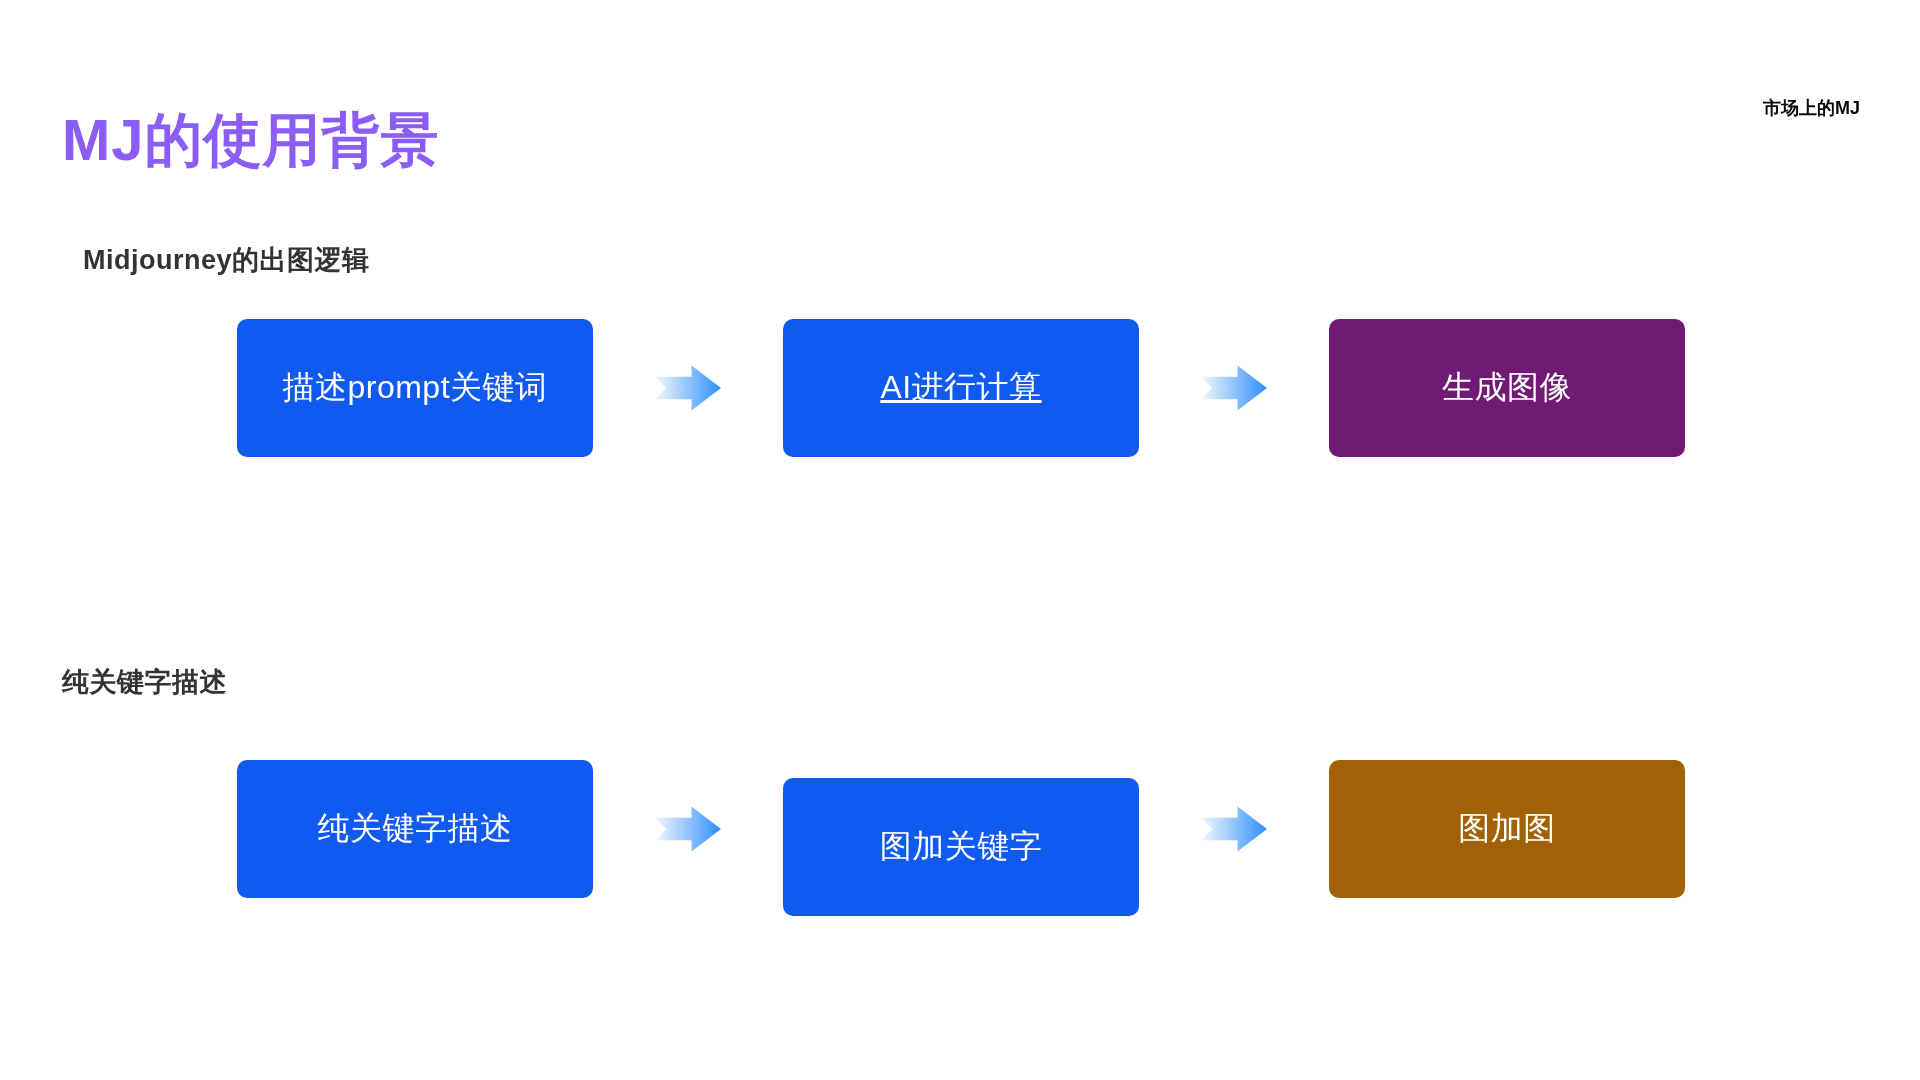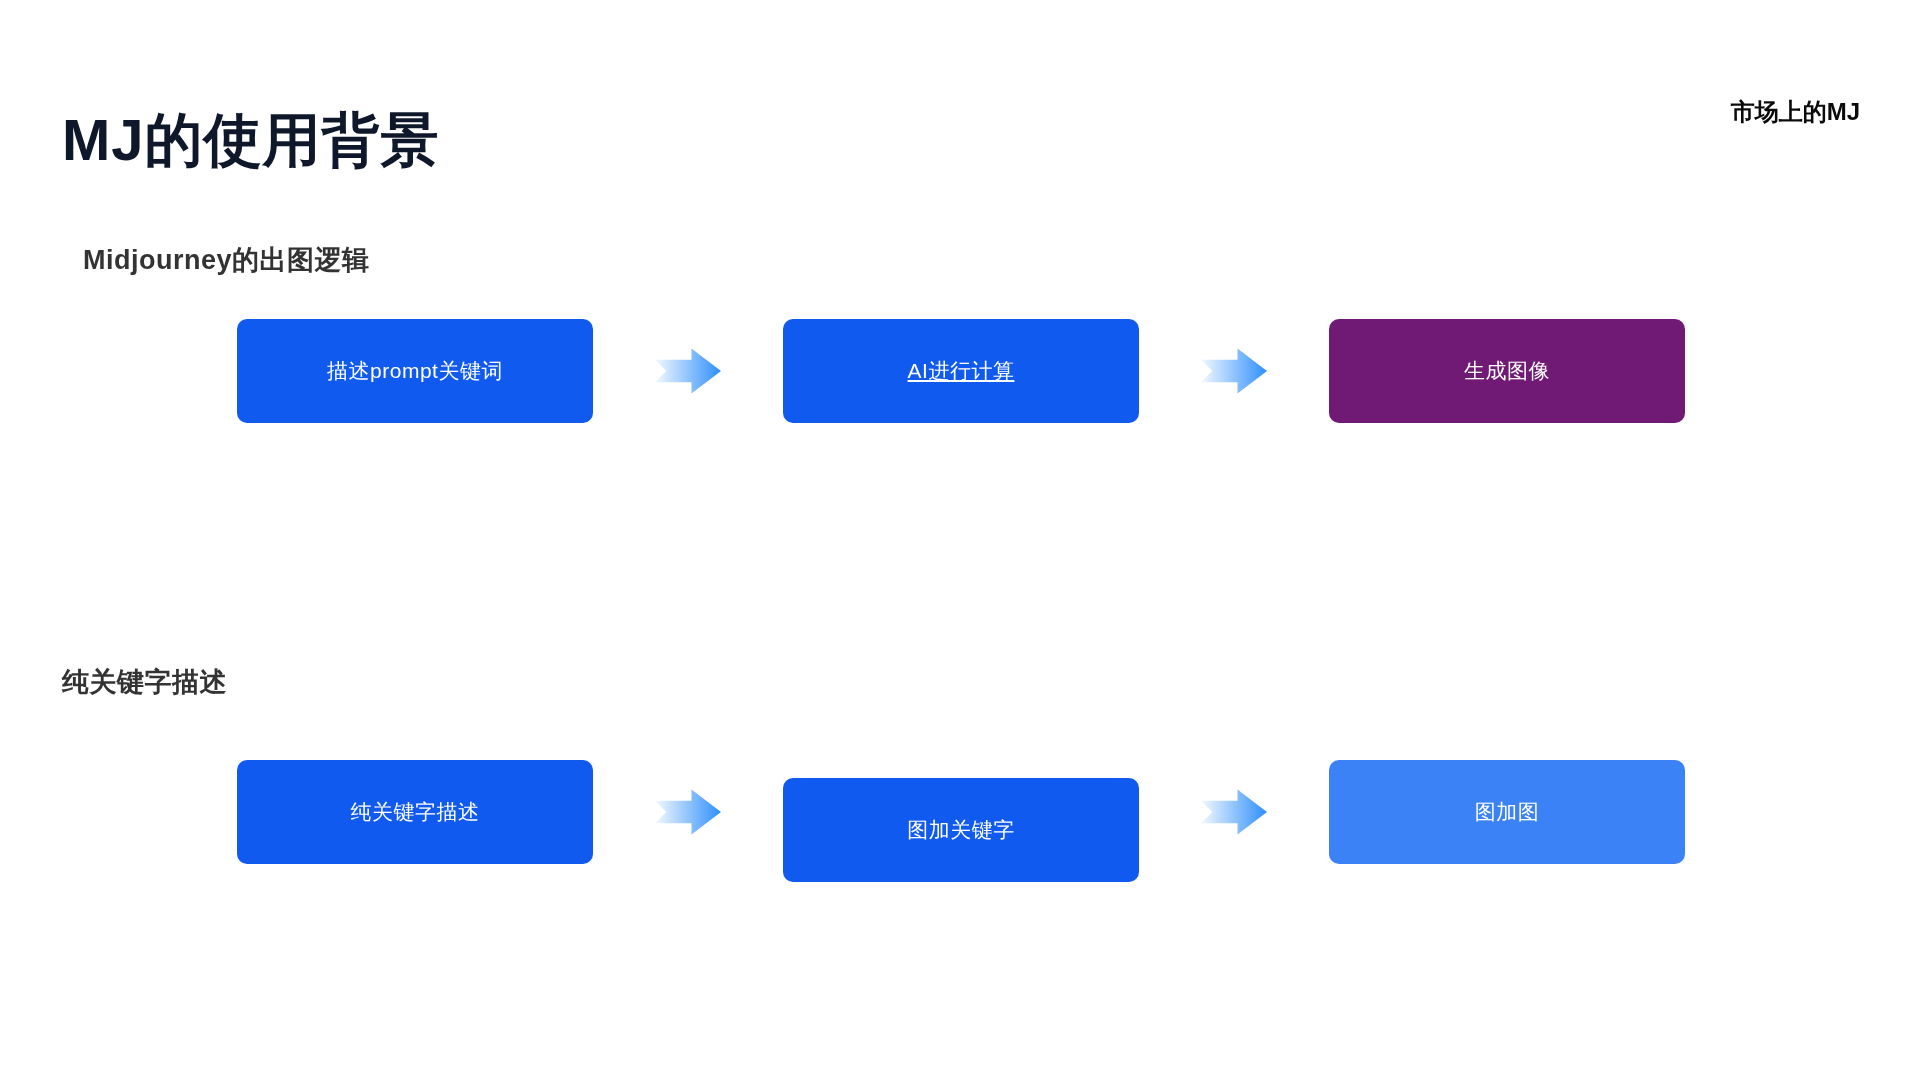--- a/index.html
+++ b/index.html
@@ -13,29 +13,29 @@
     height: 1080px;
     background: #ffffff;
     overflow: hidden;
   }
   .page-title {
     position: absolute;
     left: 62px;
     top: 66px;
     font-size: 58px;
     font-weight: 800;
-    color: #0f172a;
+    color: #8b5cf6;
     line-height: 1.2;
     letter-spacing: 1px;
   }
   .corner-note {
     position: absolute;
     right: 60px;
     top: 96px;
-    font-size: 24px;
+    font-size: 18px;
     font-weight: 700;
     color: #0b0b0b;
   }
   .section-heading {
     position: absolute;
     left: 62px;
     font-size: 27px;
     font-weight: 700;
     color: #333333;
     letter-spacing: 0.5px;
@@ -45,27 +45,27 @@
   .flow-row {
     position: absolute;
     left: 237px;
     display: flex;
     align-items: center;
   }
   .flow-row.r1 { top: 319px; }
   .flow-row.r2 { top: 741px; }
   .flow-box {
     width: 356px;
-    height: 104px;
+    height: 138px;
     border-radius: 10px;
     display: flex;
     align-items: center;
     justify-content: center;
     color: #ffffff;
-    font-size: 21px;
+    font-size: 32px;
     font-weight: 500;
     letter-spacing: 0.5px;
     text-align: center;
   }
   .arrow-cell {
     width: 190px;
     display: flex;
     align-items: center;
     justify-content: center;
   }
@@ -138,16 +138,16 @@
         <defs>
           <linearGradient id="grad-b2" x1="0" y1="0" x2="1" y2="0">
             <stop offset="0" stop-color="#F3F9FF"></stop>
             <stop offset="1" stop-color="#2E8FFB"></stop>
           </linearGradient>
         </defs>
         <path d="M0 13 H42 V0 L76 26 L42 52 V39 H0 L13 26 Z" fill="url(#grad-b2)"></path>
       </svg>
     </div>
 
-    <div class="flow-box" style="background: #3b82f6;">图加图</div>
+    <div class="flow-box" style="background: #a16207;">图加图</div>
   </div>
 
 </div>
 
 </body></html>

